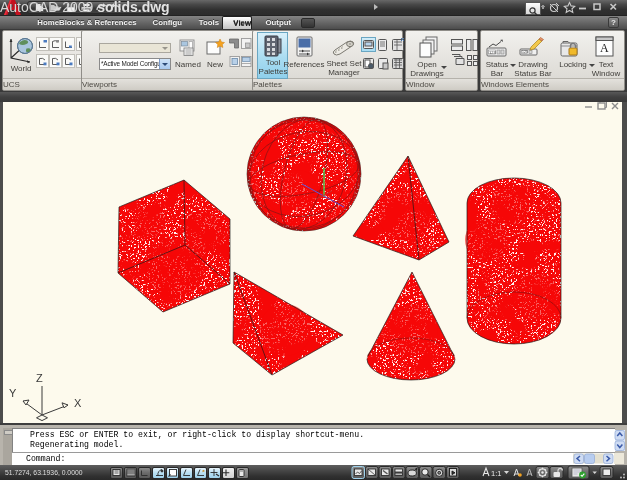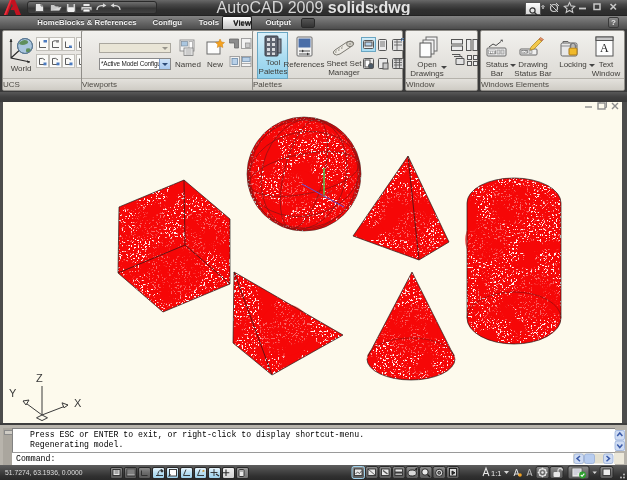--- a/index.html
+++ b/index.html
@@ -1,40 +1,40 @@
 <!DOCTYPE html>
 <html><head><meta charset="utf-8"><style>
 html,body{margin:0;padding:0;background:#888}
 #app{position:relative;width:627px;height:480px;font-family:"Liberation Sans",sans-serif;overflow:hidden;background:#3a3a3a}
 .abs{position:absolute}
 
 #titlebar{left:0;top:0;width:627px;height:15px;background:linear-gradient(#686868,#484848 30%,#303030 65%,#2c2c2c)}
 #qat{left:27px;top:1px;width:130px;height:13px;border-radius:3px;background:linear-gradient(#6f6f6f,#474747 45%,#353535 55%,#424242);border:1px solid #2a2a2a;display:flex;align-items:center;gap:2px;padding-left:4px;box-sizing:border-box}
-#title-text{left:0;top:0px;width:627px;height:15px;text-align:center;font-size:16px;color:#d6d6d6;line-height:15px}
+#title-text{left:0;top:0px;width:627px;height:15px;font-size:14px;color:#d6d6d6;line-height:15px}
 #title-text b{color:#e3e3e3}
 #searchbox{left:385px;top:2px;width:140px;height:11px;background:#fff;border:1px solid #222;font-size:7.8px;color:#9a9a9a;line-height:10px;padding-left:3px;box-sizing:border-box}
 
 #tabrow{left:0;top:15px;width:627px;height:14px;background:linear-gradient(#848484,#6a6a6a 45%,#525252 90%,#4c4c4c);border-top:1px solid #222;box-sizing:border-box}
 .tab{position:absolute;top:16px;height:13px;line-height:13px;font-size:7.8px;font-weight:bold;color:#f0f0f0;text-align:right;white-space:nowrap;text-shadow:0 -1px 0 #333}
 .tab.active{background:linear-gradient(#fdfdfd,#e6e6e6 40%,#c4c4c4);color:#222;border-radius:2px 2px 0 0;border:1px solid #1e1e1e;border-bottom:none;box-sizing:border-box}
 
 #ribbon{left:0;top:29px;width:627px;height:63px;background:#3a3a3a}
 .panel{position:absolute;top:30px;height:61px;background:linear-gradient(#f2f1ee,#e2e0db 60%,#d8d6d0);border:1px solid #8f8d88;border-radius:2px;box-sizing:border-box}
 .plabel{position:absolute;left:0;right:0;bottom:0;height:11px;background:linear-gradient(#e3e1dc,#cfccc5);border-top:1px solid #b5b2ab;font-size:8px;color:#4e4b45;text-align:left;line-height:11px;border-radius:0 0 2px 2px}
 .btxt{position:absolute;font-size:8px;color:#3f3d39;text-align:center;line-height:8.5px}
 
 #band{left:0;top:92px;width:627px;height:10px;background:linear-gradient(#585858,#404040 50%,#383838)}
 
 #draw{left:3px;top:102px;width:619px;height:321px;background:#fdfaed}
 #drawL{left:0;top:102px;width:3px;height:321px;background:#4c4c4c}
 #drawR{left:622px;top:102px;width:5px;height:321px;background:#4c4c4c}
 
 #cmdwrap{left:0;top:423px;width:627px;height:42px;background:#b8b4ac;border-top:2px solid #3e3e3e;box-sizing:border-box}
 #cmdhist{left:12px;top:428px;width:603px;height:24px;background:#fff;border-top:1px solid #828282;border-left:1px solid #828282;box-sizing:border-box;font-family:"Liberation Mono",monospace;font-size:8.2px;color:#000;line-height:10px;padding:1px 0 0 17px}
-#cmdline{left:12px;top:452px;width:603px;height:13px;background:#fff;border-top:1px solid #9a9a9a;box-sizing:border-box;font-family:"Liberation Mono",monospace;font-size:8.2px;color:#000;line-height:12px;padding-left:4px}
+#cmdline{left:12px;top:452px;width:603px;height:13px;background:#fff;border-top:1px solid #9a9a9a;box-sizing:border-box;font-family:"Liberation Mono",monospace;font-size:8.2px;color:#000;line-height:12px;padding-left:14px}
 #cmdgut{left:3px;top:428px;width:9px;height:37px;background:#aaa69e}
 
 #statusbar{left:0;top:465px;width:627px;height:15px;background:linear-gradient(#5e5e5e,#454545 40%,#303030 75%,#292929)}
 #coords{left:5px;top:465px;width:100px;height:15px;line-height:15px;font-size:6.8px;color:#dedede}
 .sbtn{position:absolute;top:466.5px;width:12.5px;height:12px;border:1px solid #282828;border-radius:2px;box-sizing:border-box}
 .sbtn.off{background:linear-gradient(#8a8a8a,#6a6a6a 50%,#585858)}
 .sbtn.on{background:linear-gradient(#e8f4fb,#b8dff2 50%,#9fd2ec)}
 </style></head><body>
 <div id="app">
 

